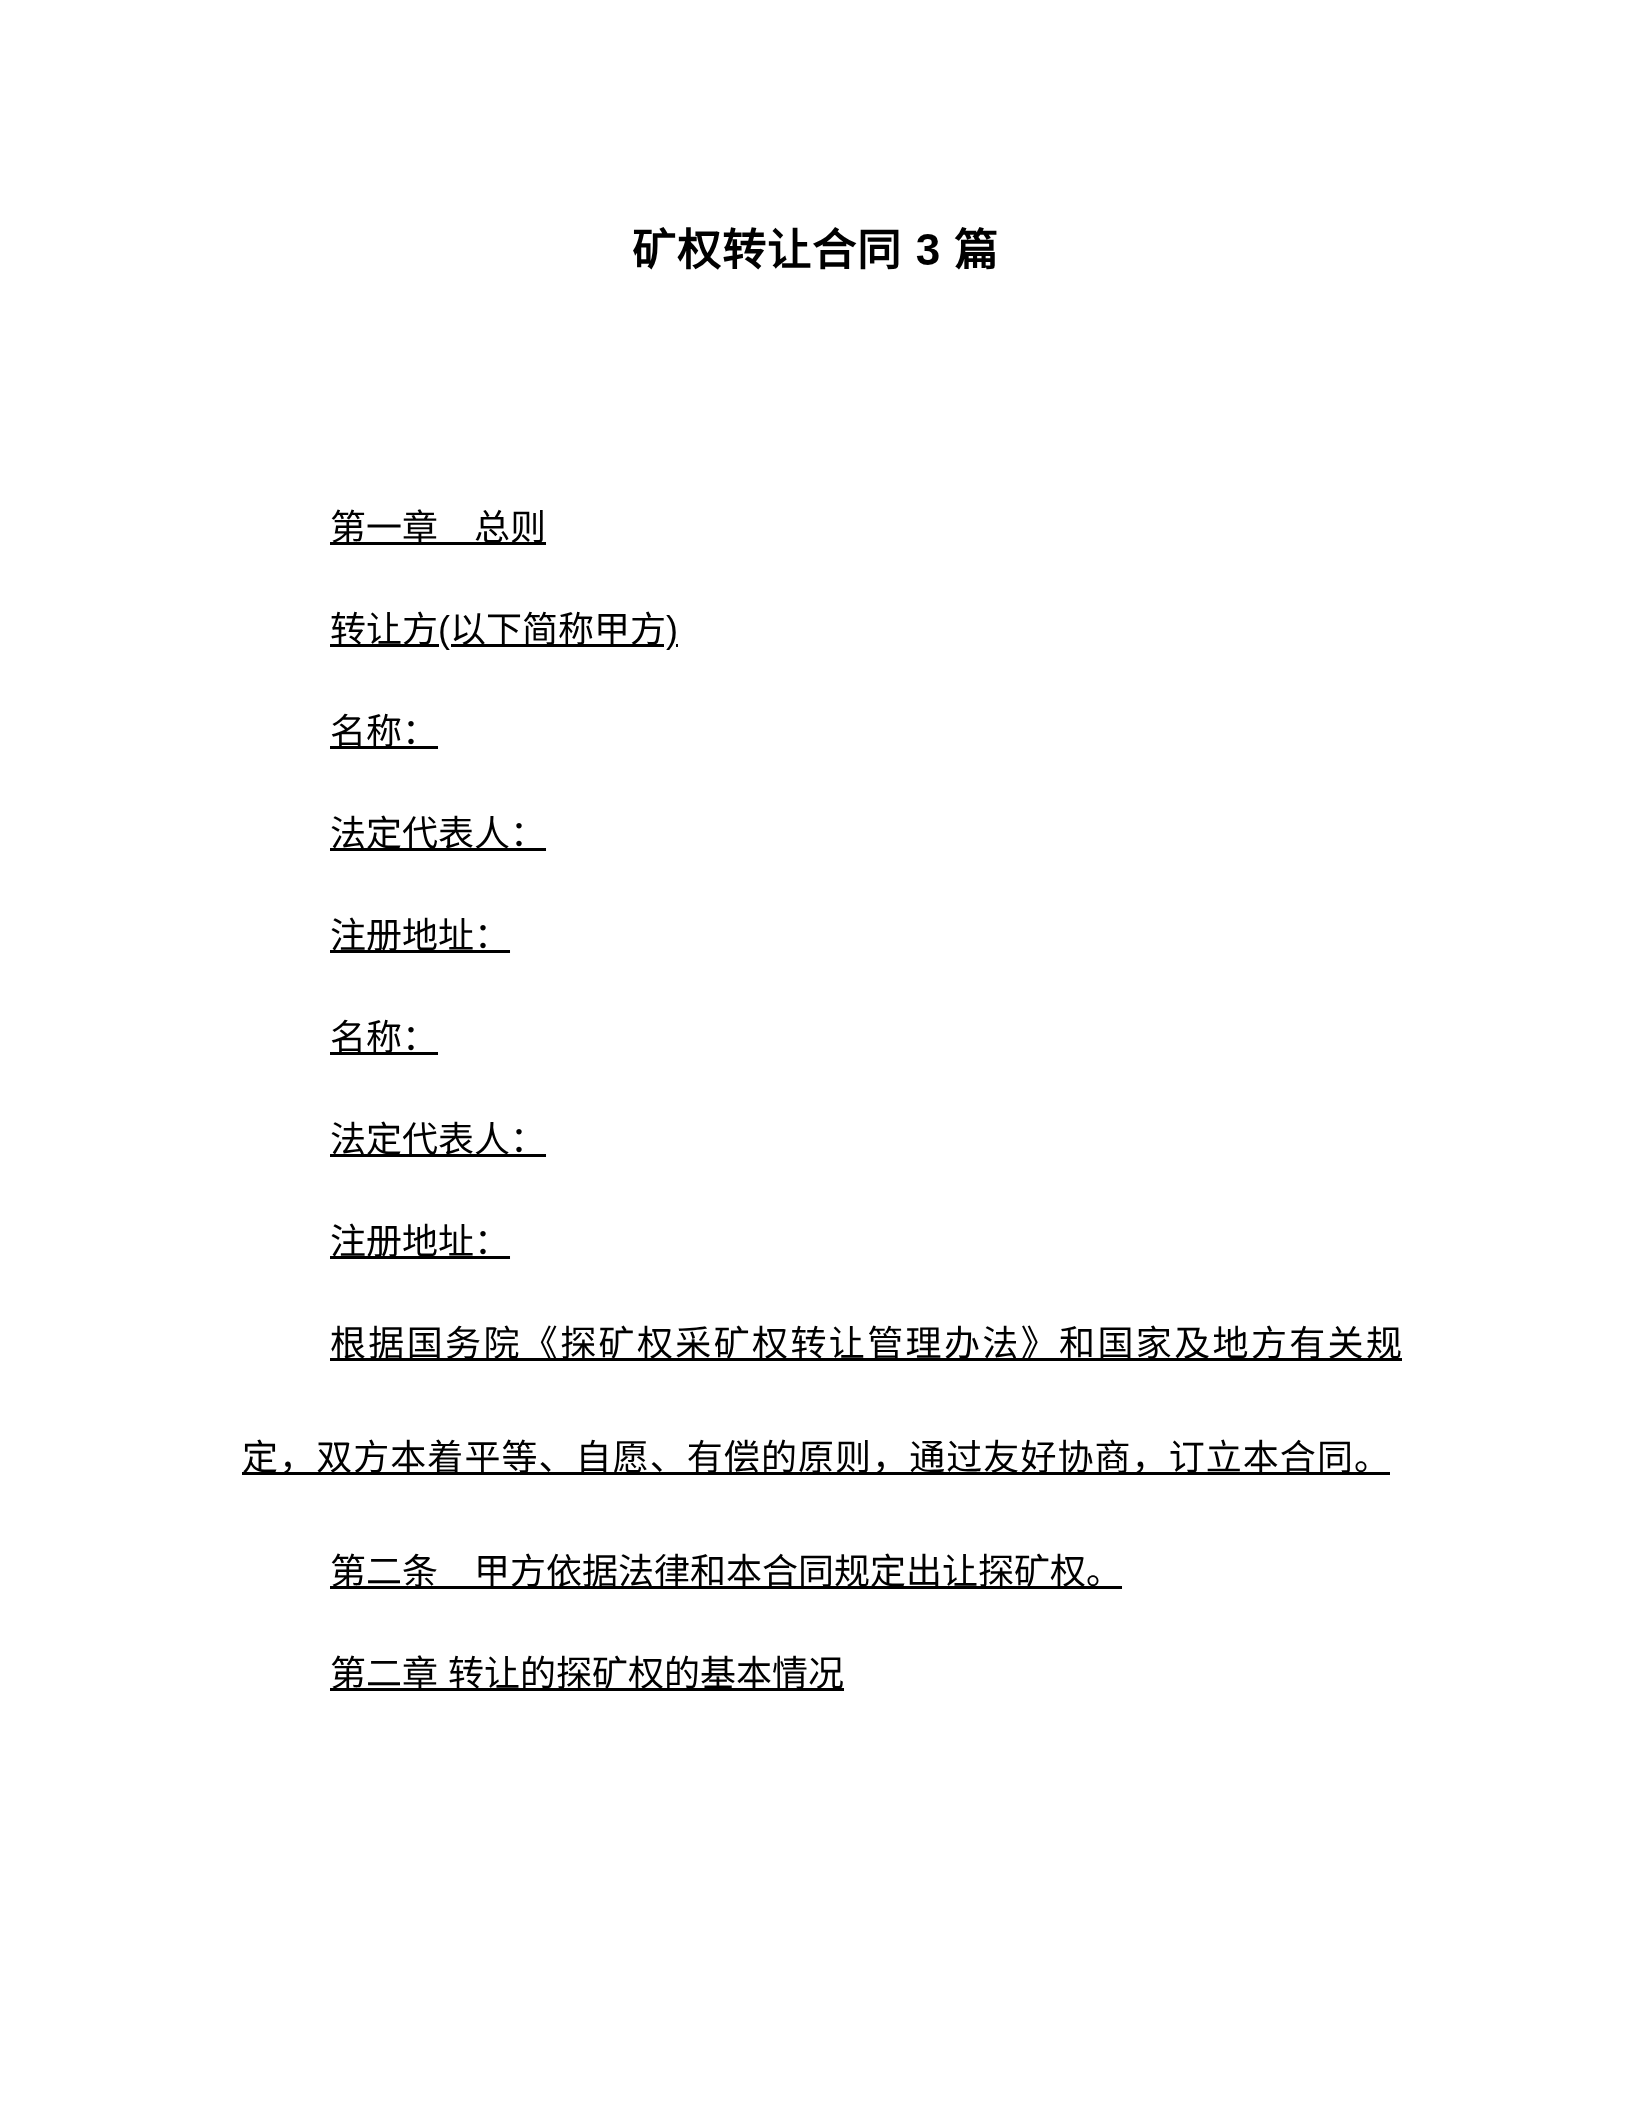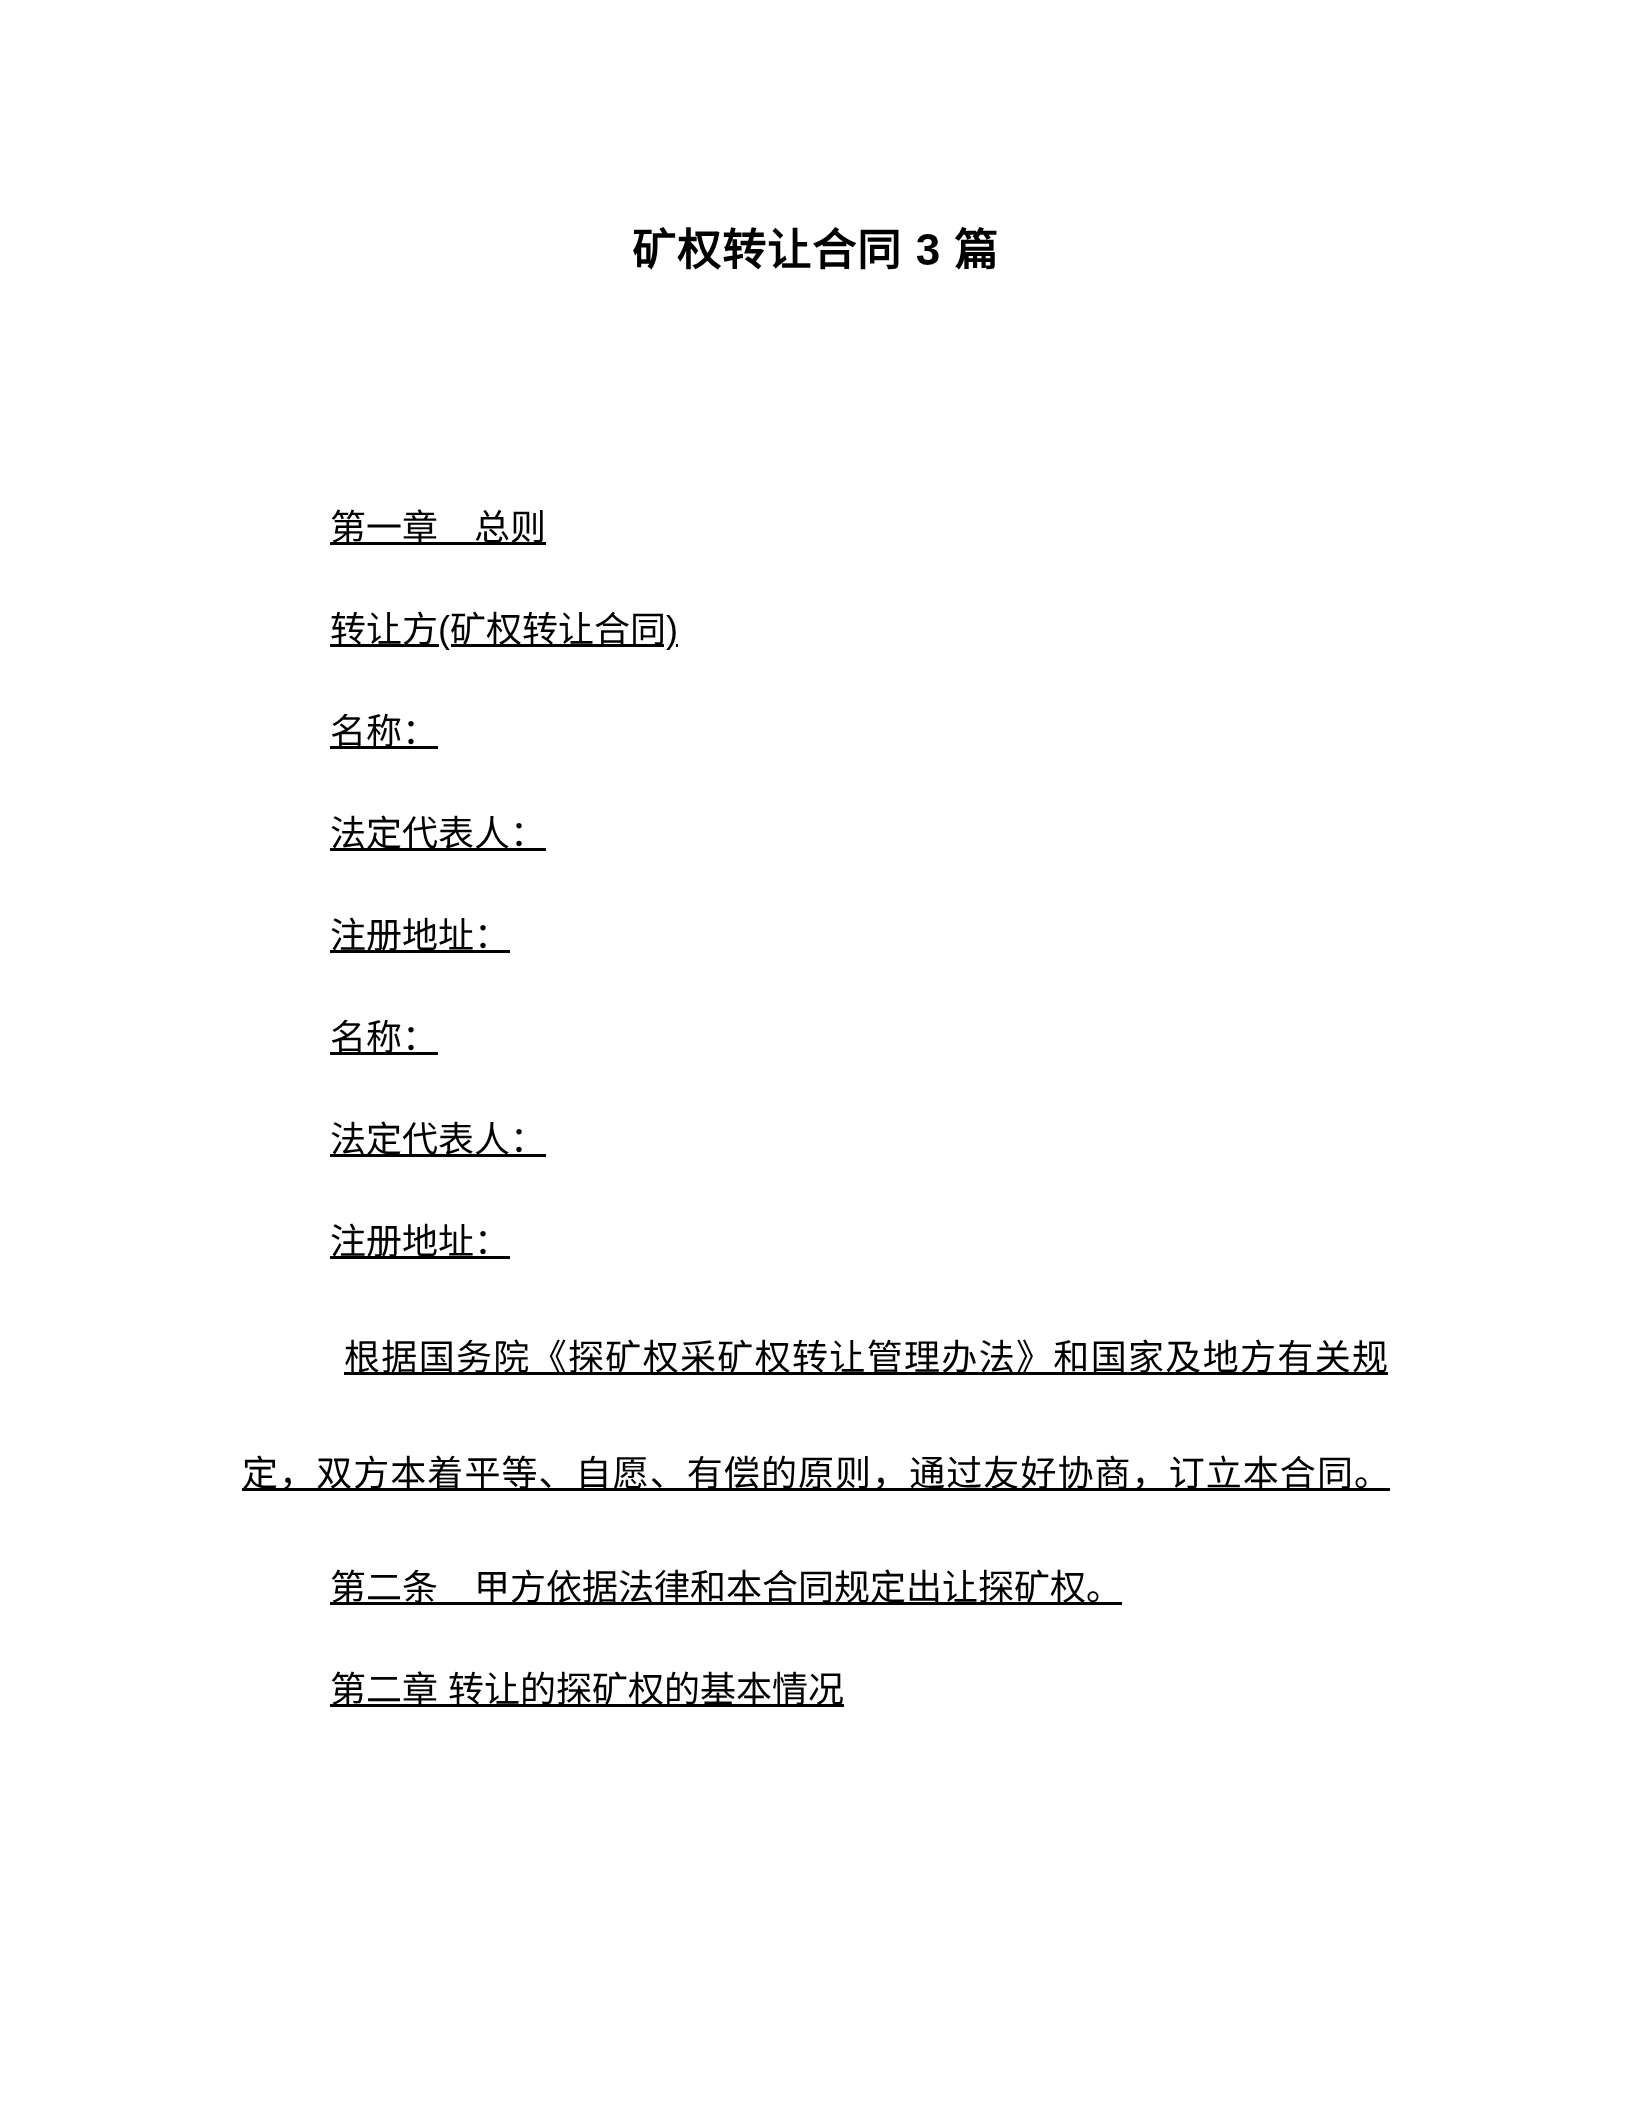--- a/index.html
+++ b/index.html
@@ -29,42 +29,42 @@
     font-size: 36px;
     line-height: 102px;
     text-decoration: underline;
   }
   .para {
     margin: 0;
     text-indent: 100px;
     white-space: pre-wrap;
   }
   .para-wrap-first {
-    margin: 14px;
+    margin: 0;
     text-indent: 100px;
     text-align: justify;
     text-align-last: justify;
   }
   .para-wrap-rest {
     margin: 12px;
     text-indent: 0;
     text-align: justify;
     text-align-last: justify;
   }
 </style>
 </head>
 <body>
 
 <div class="page">
   <h1 class="doc-title">矿权转让合同 3 篇</h1>
 
   <div class="doc-body">
     <p class="para">第一章　总则</p>
 
-    <p class="para">转让方(矿权转让合同)</p>
+    <p class="para">转让方(以下简称甲方)</p>
 
     <p class="para">名称：</p>
 
     <p class="para">法定代表人：</p>
 
     <p class="para">注册地址：</p>
 
 
     <p class="para">名称：</p>
 

